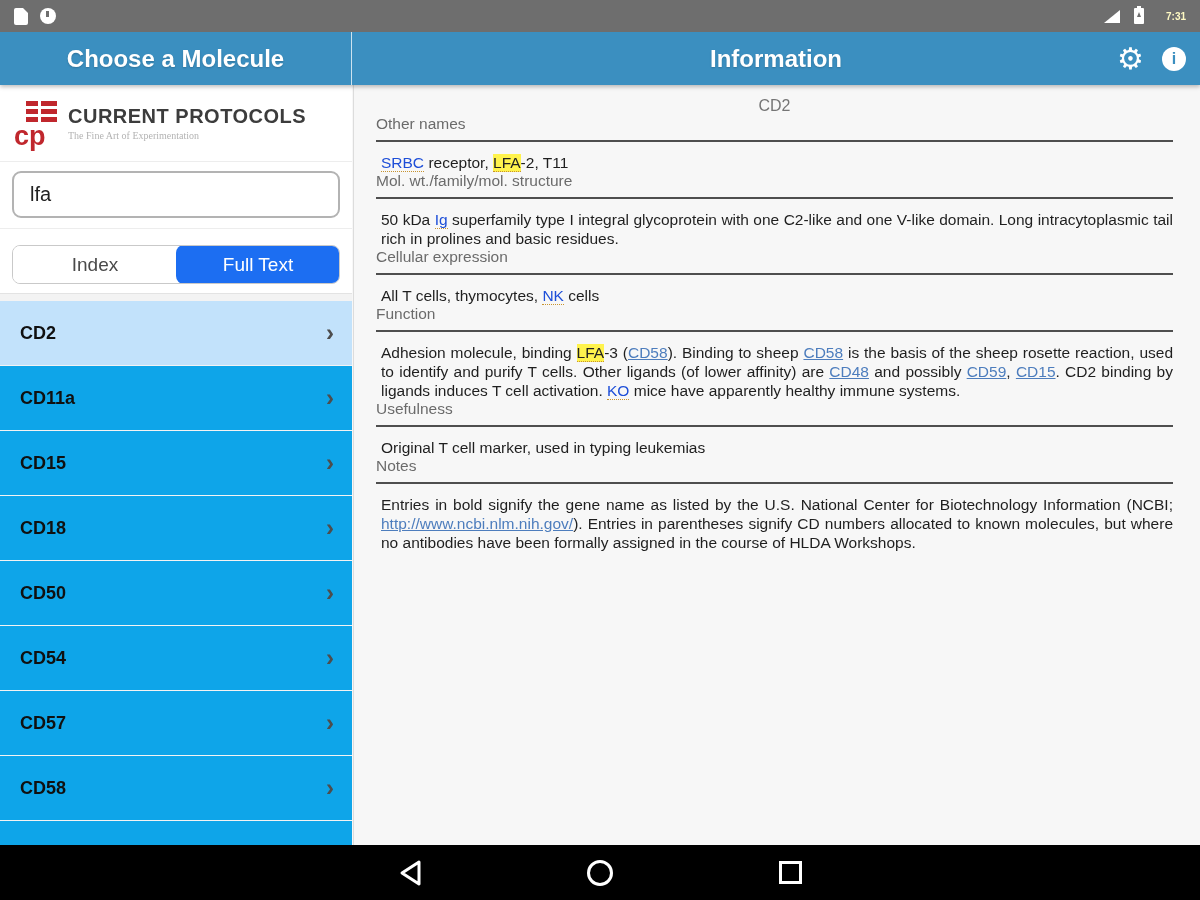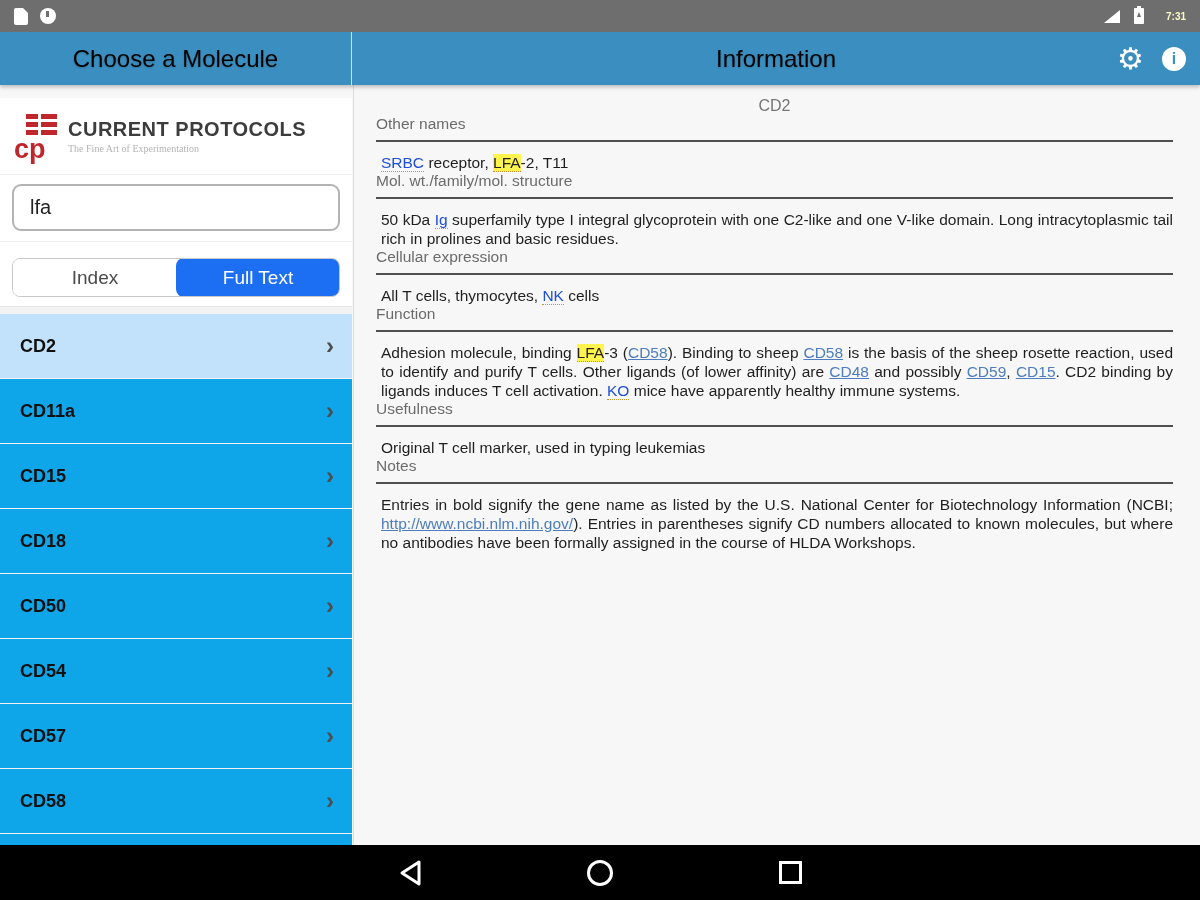--- a/index.html
+++ b/index.html
@@ -22,29 +22,29 @@
   .sb-batt::after{content:"";position:absolute;left:3.5px;top:4px;border-style:solid;
     border-width:0 2px 5px 2px;border-color:transparent transparent #6e6e6e transparent;}
   .sb-time{color:#fef9c3;font-size:10px;font-weight:bold;margin-left:10px;}
 
   
   .app-header{position:absolute;top:32px;left:0;width:1200px;height:53px;background:#3b8fc0;
     box-shadow:0 2px 4px rgba(0,0,0,0.25);z-index:5;display:flex;}
   .hdr-left{width:352px;height:100%;display:flex;align-items:center;justify-content:center;
     border-right:1px solid rgba(255,255,255,0.75);}
   .hdr-right{flex:1;height:100%;display:flex;align-items:center;position:relative;}
-  .hdr-title{color:#000000;font-size:24px;font-weight:normal;text-shadow:0 1px 2px rgba(0,0,0,0.2);}
+  .hdr-title{color:#ffffff;font-size:24px;font-weight:bold;text-shadow:0 1px 2px rgba(0,0,0,0.2);}
   .hdr-right .hdr-title{position:absolute;left:0;right:0;text-align:center;}
   .hdr-icons{position:absolute;right:14px;display:flex;align-items:center;gap:18px;z-index:2;}
   .gear{color:#fff;font-size:30px;line-height:30px;cursor:pointer;}
   .info-btn{width:24px;height:24px;border-radius:50%;background:#fff;color:#3b8fc0;
     display:flex;align-items:center;justify-content:center;font-weight:bold;font-size:16px;cursor:pointer;}
 
   
-  .left-panel{position:absolute;top:85px;left:0;width:352px;height:760px;background:#f3f3f3;margin-top:13px;}
+  .left-panel{position:absolute;top:85px;left:0;width:352px;height:760px;background:#f3f3f3;}
   .panel-top{background:#fff;border-bottom:1px solid #e3e3e3;}
   .logo-block{height:77px;display:flex;align-items:center;padding:0 14px;border-bottom:1px solid #ededed;}
   .logo-mark{position:relative;width:46px;height:52px;flex:0 0 auto;}
   .logo-bars{position:absolute;top:4px;left:12px;display:flex;flex-direction:column;gap:3px;}
   .logo-bars .bar-row{display:flex;gap:3px;}
   .logo-bars i{display:block;height:5px;background:#c0272d;}
   .logo-bars i.b1{width:12px;} .logo-bars i.b2{width:16px;}
   .logo-cp{position:absolute;left:0;bottom:0;color:#c0272d;font-size:27px;font-weight:bold;line-height:26px;}
   .brand-text{margin-left:8px;}
   .brand-name{color:#3c3c3c;font-weight:bold;font-size:20px;letter-spacing:0.5px;}

